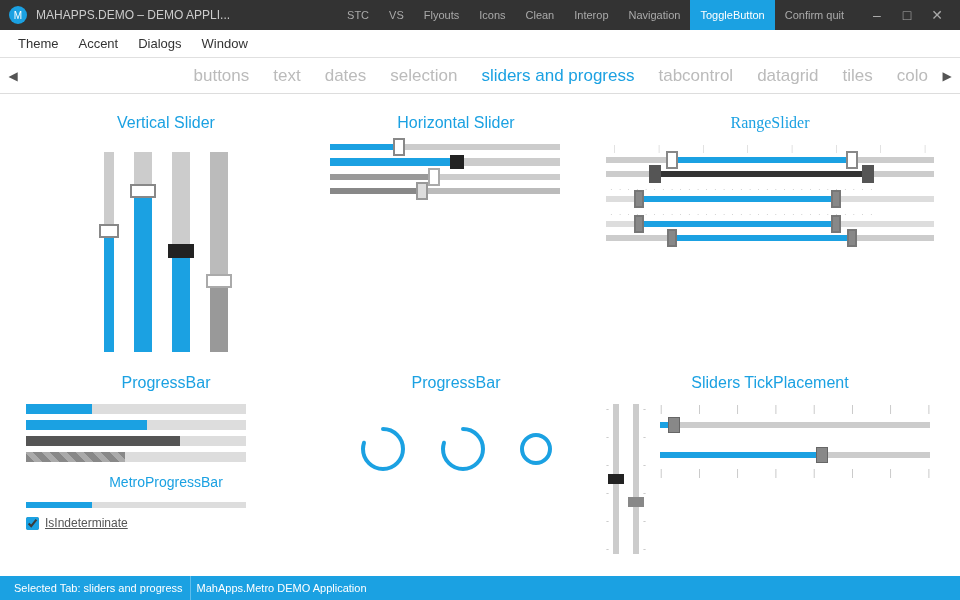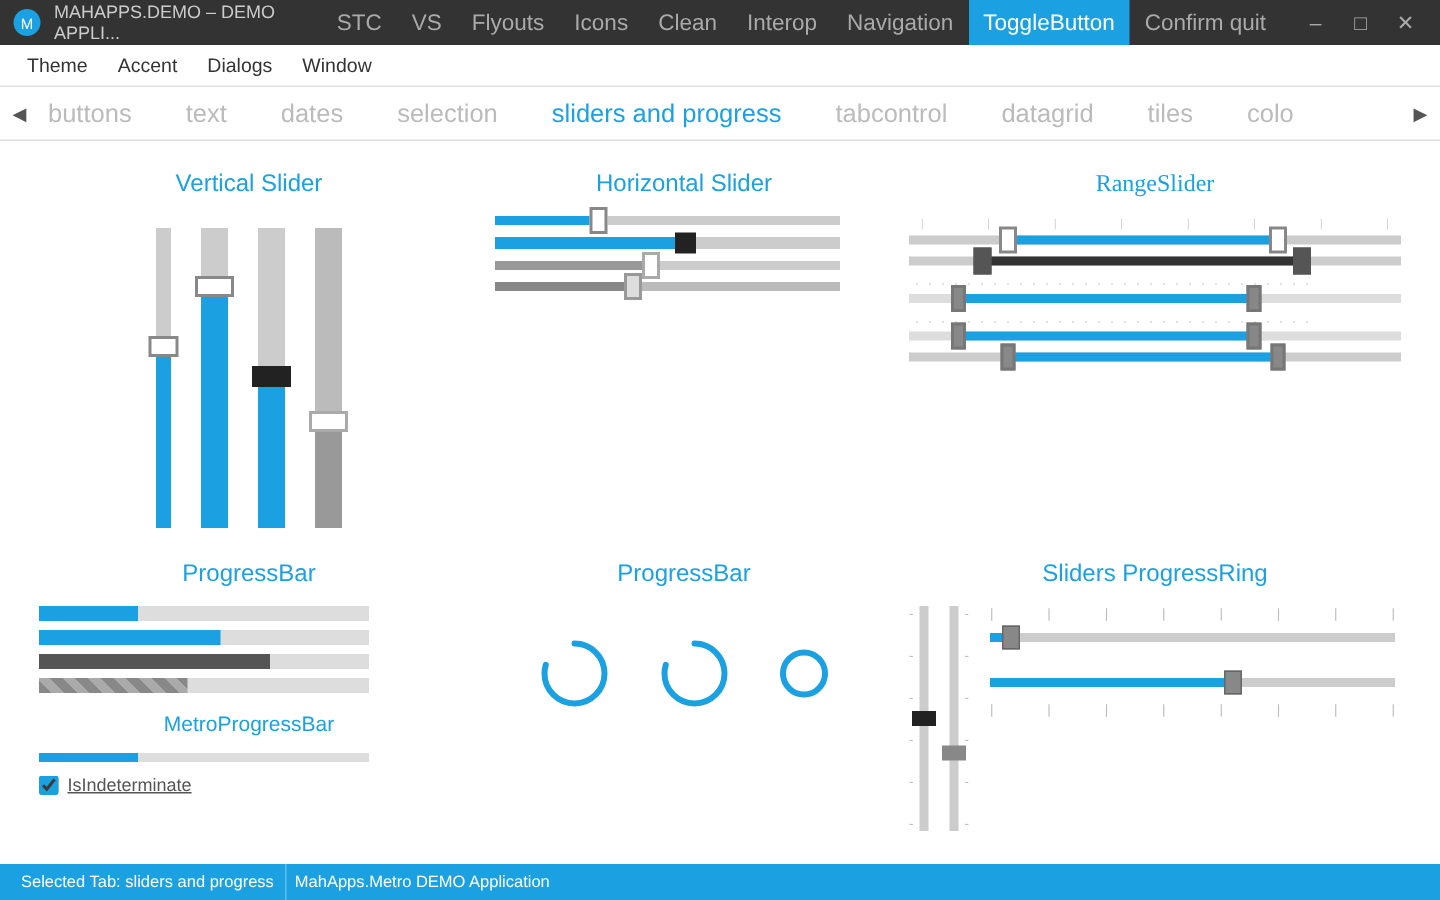--- a/index.html
+++ b/index.html
@@ -20,21 +20,21 @@
     #titlebar .title {
       color: #ccc;
       font-size: 12px;
       flex: 1;
     }
     #titlebar .nav-tabs {
       display: flex; gap: 0;
     }
     #titlebar .nav-tab {
       color: #aaa;
-      font-size: 15px;
+      font-size: 11px;
       padding: 0 10px;
       height: 30px;
       display: flex; align-items: center;
       cursor: pointer;
     }
     #titlebar .nav-tab.active { color: #fff; background: #1ba1e2; }
     #titlebar .win-controls {
       display: flex; gap: 0; margin-left: 8px;
     }
     #titlebar .win-btn {
@@ -73,21 +73,21 @@
       flex-shrink: 0;
       border-bottom: 1px solid #ddd;
       position: relative;
     }
     #section-nav .arrow-left, #section-nav .arrow-right {
       width: 18px; height: 18px;
       display: flex; align-items: center; justify-content: center;
       cursor: pointer; color: #555; font-size: 12px; flex-shrink: 0;
     }
     #section-nav .nav-items {
-      display: flex; gap: 16px; flex: 1; overflow: hidden;
+      display: flex; gap: 4px; flex: 1; overflow: hidden; justify-content: flex-end;
     }
     #section-nav .nav-item {
       font-size: 17px;
       color: #bbb;
       padding: 0 10px;
       white-space: nowrap;
       cursor: pointer;
     }
     #section-nav .nav-item.active {
       color: #1ba1e2;
@@ -650,21 +650,21 @@
       <div class="progress-ring small">
         <svg viewBox="0 0 36 36">
           <circle class="bg" cx="18" cy="18" r="14"></circle>
           <circle class="arc" cx="18" cy="18" r="14" stroke-dasharray="22 87" stroke-width="3" style="transform-origin:18px 18px; transform:rotate(-90deg); stroke:#1ba1e2;"></circle>
         </svg>
       </div>
     </div>
   </div>
 
   <div id="panel-tick">
-    <div class="panel-title">Sliders ProgressRing</div>
+    <div class="panel-title">Sliders TickPlacement</div>
 
     <div style="display:flex; gap:10px; margin-top:4px;">
 
       <div style="display:flex; gap:14px; align-items:flex-start;">
 
         <div style="display:flex; align-items:center; gap:4px; height:150px;">
           <div style="display:flex; flex-direction:column; justify-content:space-between; height:100%; font-size:9px; color:#bbb;">
             <span>-</span>
               <span>-</span>
               <span>-</span>

